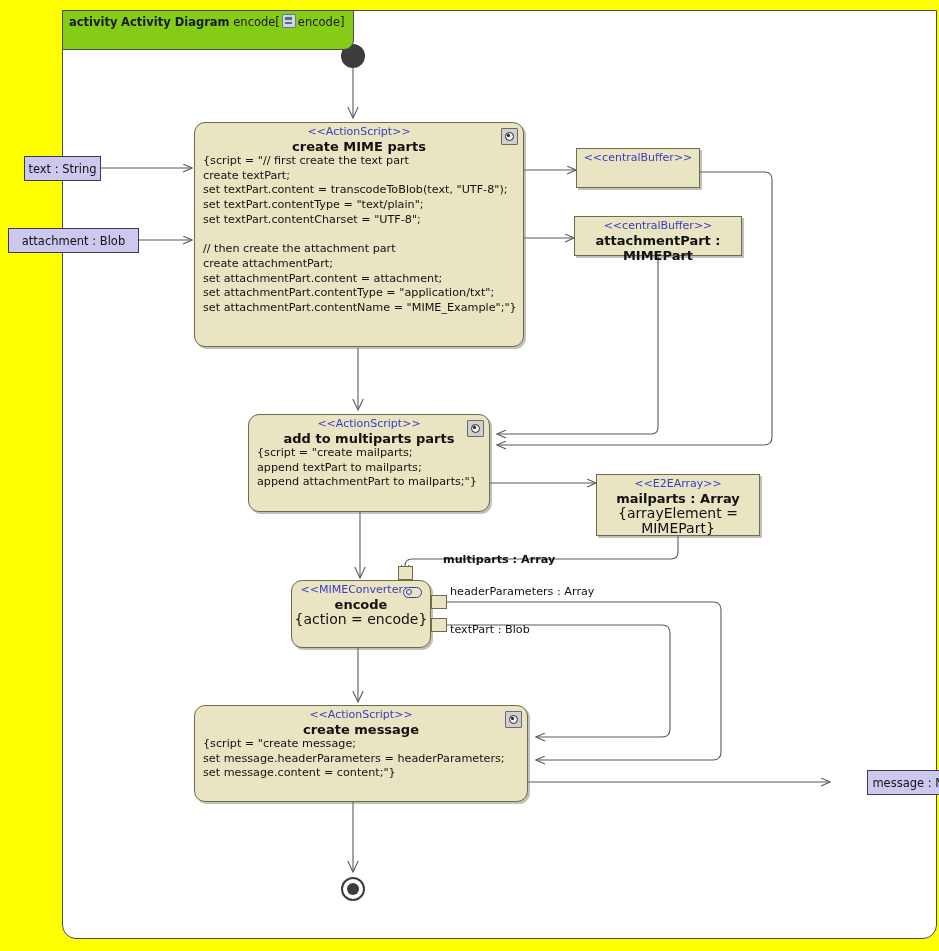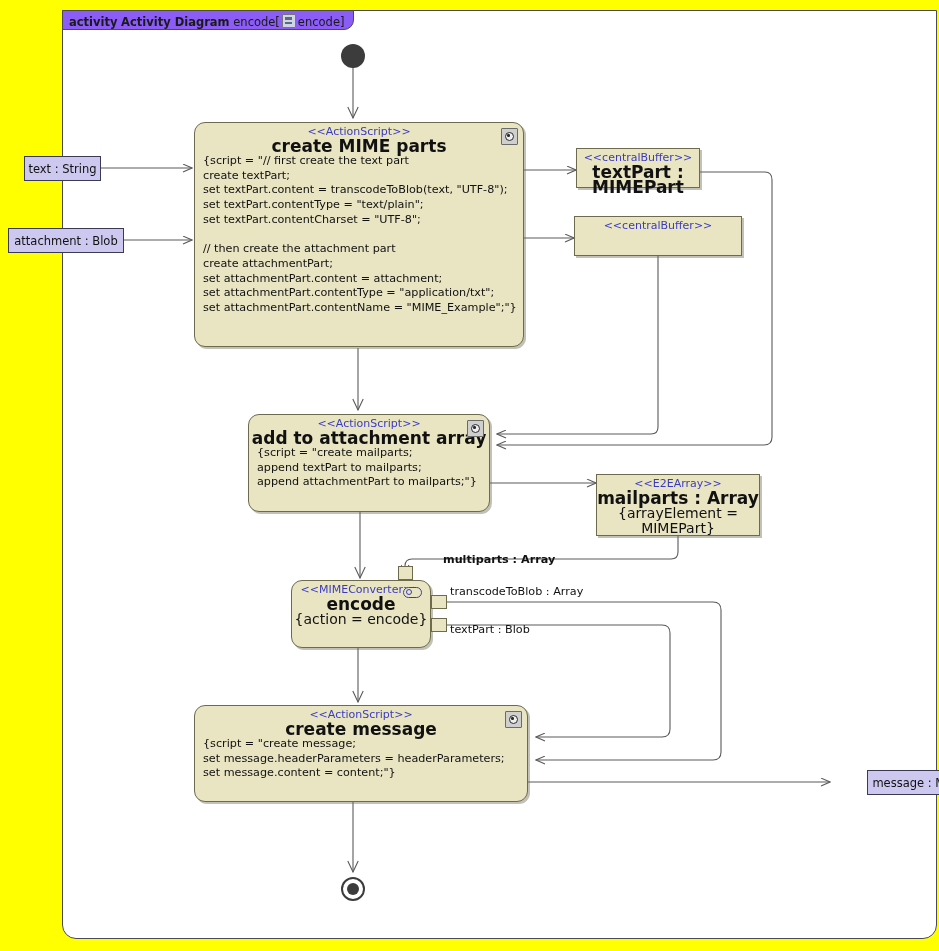--- a/index.html
+++ b/index.html
@@ -13,23 +13,23 @@
 
   
   .frame{
     position:absolute;left:62px;top:10px;width:875px;height:929px;
     background:#ffffff;border:1.5px solid #4a4a55;
     border-radius:0 0 14px 14px;
     box-sizing:border-box;
   }
   .frame-tab{
     position:absolute;left:62px;top:10px;
-    background:#8b5cf6;border:1.5px solid #4a4a55;
+    background:#84cc16;border:1.5px solid #4a4a55;
     border-radius:0 0 10px 0;
-    padding:3px 9px 0 6px;
+    padding:3px 9px 20px 6px;
     font-size:11.5px;color:#1a1a1a;white-space:nowrap;
     box-sizing:border-box;z-index:6;
   }
   .frame-tab b{font-weight:bold;}
   .tab-icon{
     display:inline-block;width:12px;height:12px;vertical-align:-2px;
     border:1px solid #777;background:#cfd6e6;position:relative;margin:0 2px;
     border-radius:1px;
   }
   .tab-icon:before{
@@ -45,21 +45,21 @@
     background:#e9e5c3;border:1px solid #6d6a4e;
     box-shadow:2px 2px 0 rgba(120,118,96,.45);
     z-index:3;
   }
   .action{border-radius:11px;}
   .stereo{
     color:#3b3bbd;font-size:11px;text-align:center;
     line-height:14px;padding-top:2px;
   }
   .nodename{
-    font-weight:bold;font-size:17px;text-align:center;
+    font-weight:bold;font-size:13px;text-align:center;
     color:#111;line-height:15px;
   }
   .script{
     font-size:11.2px;color:#111;line-height:14.7px;
     padding:0 6px 4px 8px;white-space:pre;
   }
   .centered-line{font-size:14px;color:#111;text-align:center;line-height:15px;}
 
   
   .gear{
@@ -175,21 +175,21 @@
 
     <path d="M528,782 L830,782" marker-end="url(#arr)"></path>
   </svg>
 
   <div class="initial" style="left:341px;top:44px;"></div>
 
   <div class="param" style="left:24px;top:156px;width:77px;height:25px;">
     <span>text : String</span>
   </div>
 
-  <div class="param" style="left:8px;top:228px;width:116px;height:25px;">
+  <div class="param" style="left:8px;top:228px;width:131px;height:25px;">
     <span>attachment : Blob</span>
   </div>
 
   <div class="node action" style="left:194px;top:122px;width:330px;height:225px;">
     <div class="gear"></div>
     <div class="stereo">&lt;&lt;ActionScript&gt;&gt;</div>
     <div class="nodename">create MIME parts</div>
     <div class="script">{script = "// first create the text part
 create textPart;
 set textPart.content = transcodeToBlob(text, "UTF-8");
@@ -198,31 +198,31 @@
 
 // then create the attachment part
 create attachmentPart;
 set attachmentPart.content = attachment;
 set attachmentPart.contentType = "application/txt";
 set attachmentPart.contentName = "MIME_Example";"}</div>
   </div>
 
   <div class="node" style="left:576px;top:148px;width:124px;height:40px;">
     <div class="stereo">&lt;&lt;centralBuffer&gt;&gt;</div>
-    <div class="nodename">textPart : MIMEPart</div>
   </div>
 
   <div class="node" style="left:574px;top:216px;width:168px;height:40px;">
     <div class="stereo">&lt;&lt;centralBuffer&gt;&gt;</div>
+    <div class="nodename">attachmentPart : MIMEPart</div>
   </div>
 
   <div class="node action" style="left:248px;top:414px;width:242px;height:98px;">
     <div class="gear"></div>
     <div class="stereo">&lt;&lt;ActionScript&gt;&gt;</div>
-    <div class="nodename">add to attachment array</div>
+    <div class="nodename">add to multiparts parts</div>
     <div class="script">{script = "create mailparts;
 append textPart to mailparts;
 append attachmentPart to mailparts;"}</div>
   </div>
 
   <div class="node" style="left:596px;top:474px;width:164px;height:62px;">
     <div class="stereo">&lt;&lt;E2EArray&gt;&gt;</div>
     <div class="nodename">mailparts : Array</div>
     <div class="centered-line">{arrayElement = MIMEPart}</div>
   </div>
@@ -231,21 +231,21 @@
   <div class="pinlabel" style="left:443px;top:553px;font-weight:bold;">multiparts : Array</div>
 
   <div class="node action" style="left:291px;top:580px;width:140px;height:68px;">
     <div class="stereo">&lt;&lt;MIMEConverter&gt;&gt;</div>
     <div class="pill" style="right:8px;top:6px;"></div>
     <div class="nodename">encode</div>
     <div class="centered-line">{action = encode}</div>
   </div>
 
   <div class="pin" style="left:431px;top:595px;width:16px;height:14px;"></div>
-  <div class="pinlabel" style="left:450px;top:585px;">transcodeToBlob : Array</div>
+  <div class="pinlabel" style="left:450px;top:585px;">headerParameters : Array</div>
 
   <div class="pin" style="left:431px;top:618px;width:16px;height:14px;"></div>
   <div class="pinlabel" style="left:450px;top:623px;">textPart : Blob</div>
 
   <div class="node action" style="left:194px;top:705px;width:334px;height:97px;">
     <div class="gear"></div>
     <div class="stereo">&lt;&lt;ActionScript&gt;&gt;</div>
     <div class="nodename">create message</div>
     <div class="script">{script = "create message;
 set message.headerParameters = headerParameters;

